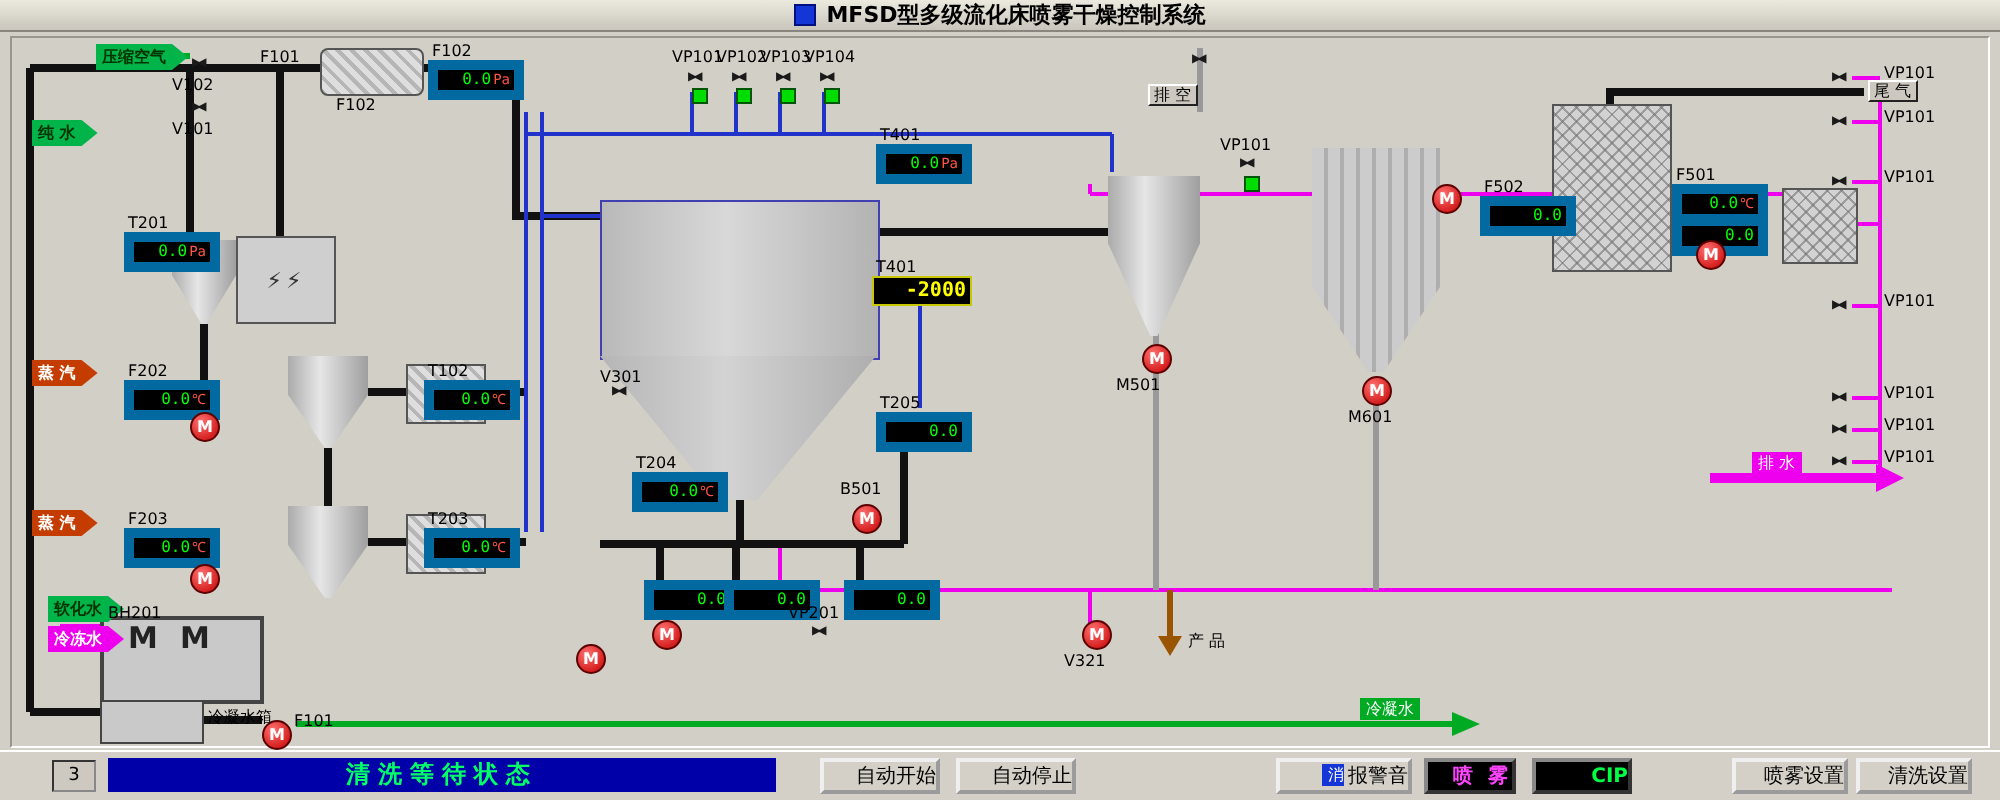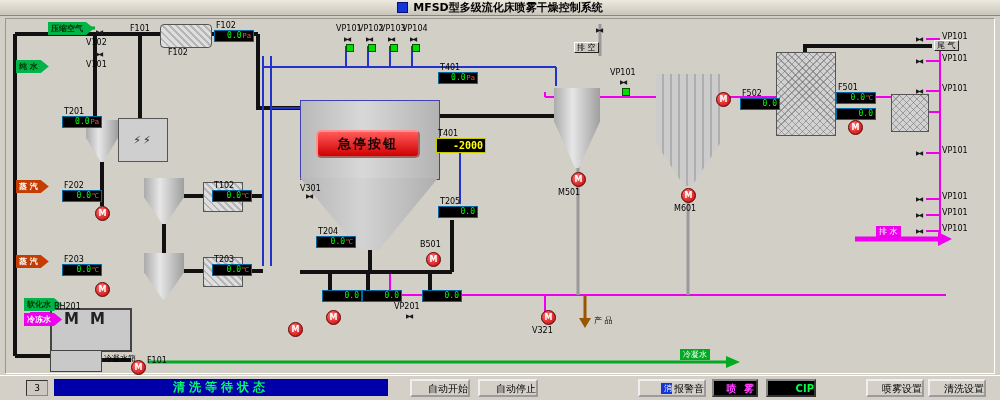--- a/index.html
+++ b/index.html
@@ -32,21 +32,21 @@
      border:1px solid #4040b0;z-index:3}
   .chamber-cone{position:absolute;background:linear-gradient(90deg,#b5b5b5,#d3d3d3 45%,#aeaeae);
      clip-path:polygon(0 0,100% 0,57% 100%,43% 100%);z-index:3}
   .estop{position:absolute;background:linear-gradient(#ff5a5a,#cf0000);border:2px outset #ff9090;
      border-radius:5px;color:#1a0000;font-weight:bold;font-size:13px;z-index:7;
      display:flex;align-items:center;justify-content:center;cursor:pointer;
      font-family:inherit;letter-spacing:2px}
   .watermark{position:absolute;left:62px;top:64px;font-size:30px;font-weight:bold;color:#ff0000;
      z-index:50;white-space:nowrap;letter-spacing:1px;
      text-shadow:-1px -1px 0 #fff,1px -1px 0 #fff,-1px 1px 0 #fff,1px 1px 0 #fff,2px 2px 3px rgba(255,255,255,.9)}
-  .display{position:absolute;width:34px;height:10px;background:#000;border:1px solid #0369a1;
+  .display{position:absolute;width:34px;height:10px;background:#000;border:5px solid #0369a1;
      color:#00ff00;font-size:8px;line-height:10px;text-align:right;padding:0 2px;
      font-family:"DejaVu Sans Mono",monospace;z-index:8;white-space:nowrap}
   .display .unit{color:#ff5544;margin-left:1px;font-size:7px}
   .display.alarm{width:44px;height:13px;line-height:13px;color:#ffff00;border:1px solid #c8c800;
      font-size:10px;font-weight:bold}
   .lbl{position:absolute;font-size:8px;line-height:9px;color:#000;z-index:9;white-space:nowrap}
   .lbl.boxed{background:#ccc8c0;border:1px outset #fff;padding:0 2px;border-right-color:#777;border-bottom-color:#777}
   .feed{position:absolute;font-size:8px;line-height:13px;height:13px;padding:0 11px 0 3px;z-index:7;
      white-space:nowrap;font-weight:bold;
      clip-path:polygon(0 0,calc(100% - 8px) 0,100% 50%,calc(100% - 8px) 100%,0 100%)}
@@ -118,21 +118,20 @@
   <div class="eq hatch" style="left:160px;top:8px;width:50px;height:22px;border-radius:4px"></div>
   <div class="eq cyclone" style="left:86px;top:104px;width:32px;height:42px"></div>
   <div class="eq bag" style="left:118px;top:102px;width:48px;height:42px;border:1px solid #555;background:#cfcfcf">⚡⚡</div>
   <div class="eq cyclone" style="left:144px;top:162px;width:40px;height:46px"></div>
   <div class="eq cyclone" style="left:144px;top:237px;width:40px;height:46px"></div>
   <div class="eq hatch" style="left:203px;top:166px;width:38px;height:28px"></div>
   <div class="eq hatch" style="left:203px;top:241px;width:38px;height:28px"></div>
 
   <div class="chamber-top" style="left:300px;top:84px;width:138px;height:78px"></div>
   <div class="chamber-cone" style="left:300px;top:162px;width:138px;height:72px"></div>
-  <button class="estop" style="left:316px;top:114px;width:104px;height:28px">急停按钮</button>
 
   <div class="eq cyclone" style="left:554px;top:72px;width:46px;height:80px"></div>
   <div class="eq silo" style="left:656px;top:58px;width:64px;height:112px"></div>
   <div class="eq xhatch" style="left:776px;top:36px;width:58px;height:82px"></div>
   <div class="eq xhatch" style="left:891px;top:78px;width:36px;height:36px"></div>
 
   <div class="eq tank" style="left:50px;top:292px;width:78px;height:40px"></div>
   <div class="eq tank" style="left:50px;top:334px;width:50px;height:20px;border-width:1px"></div>
 
 <div class="display" style="left: 214px; top: 14px;"><span class="val">0.0</span><span class="unit">Pa</span></div>

